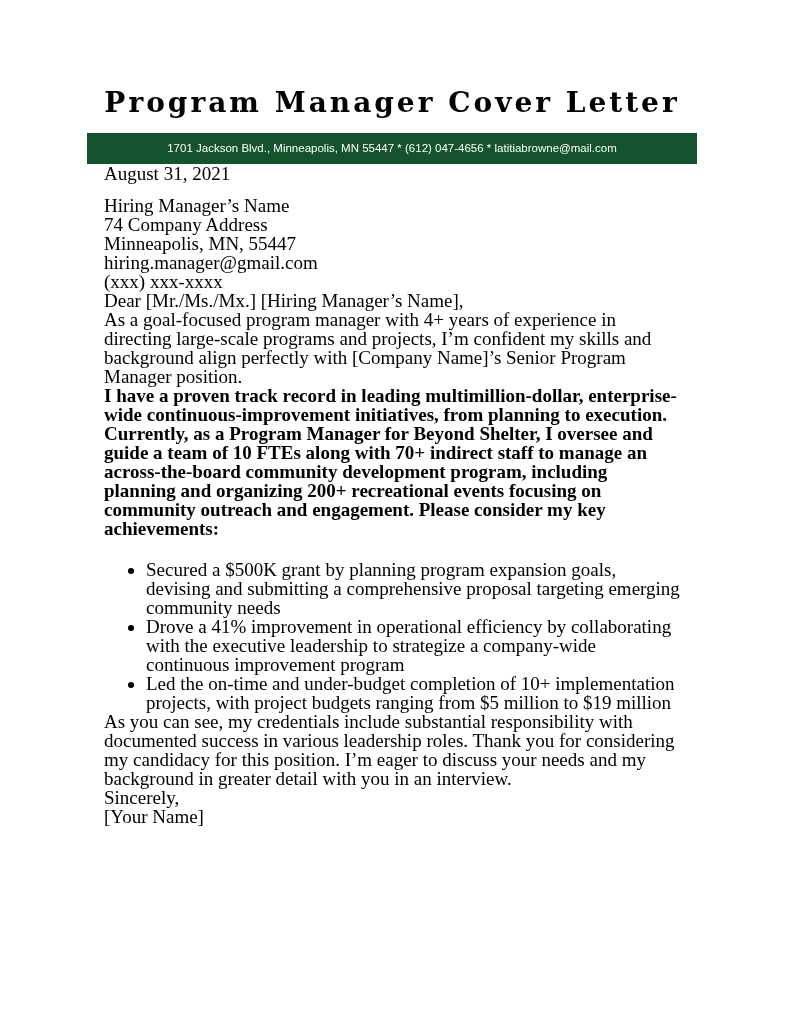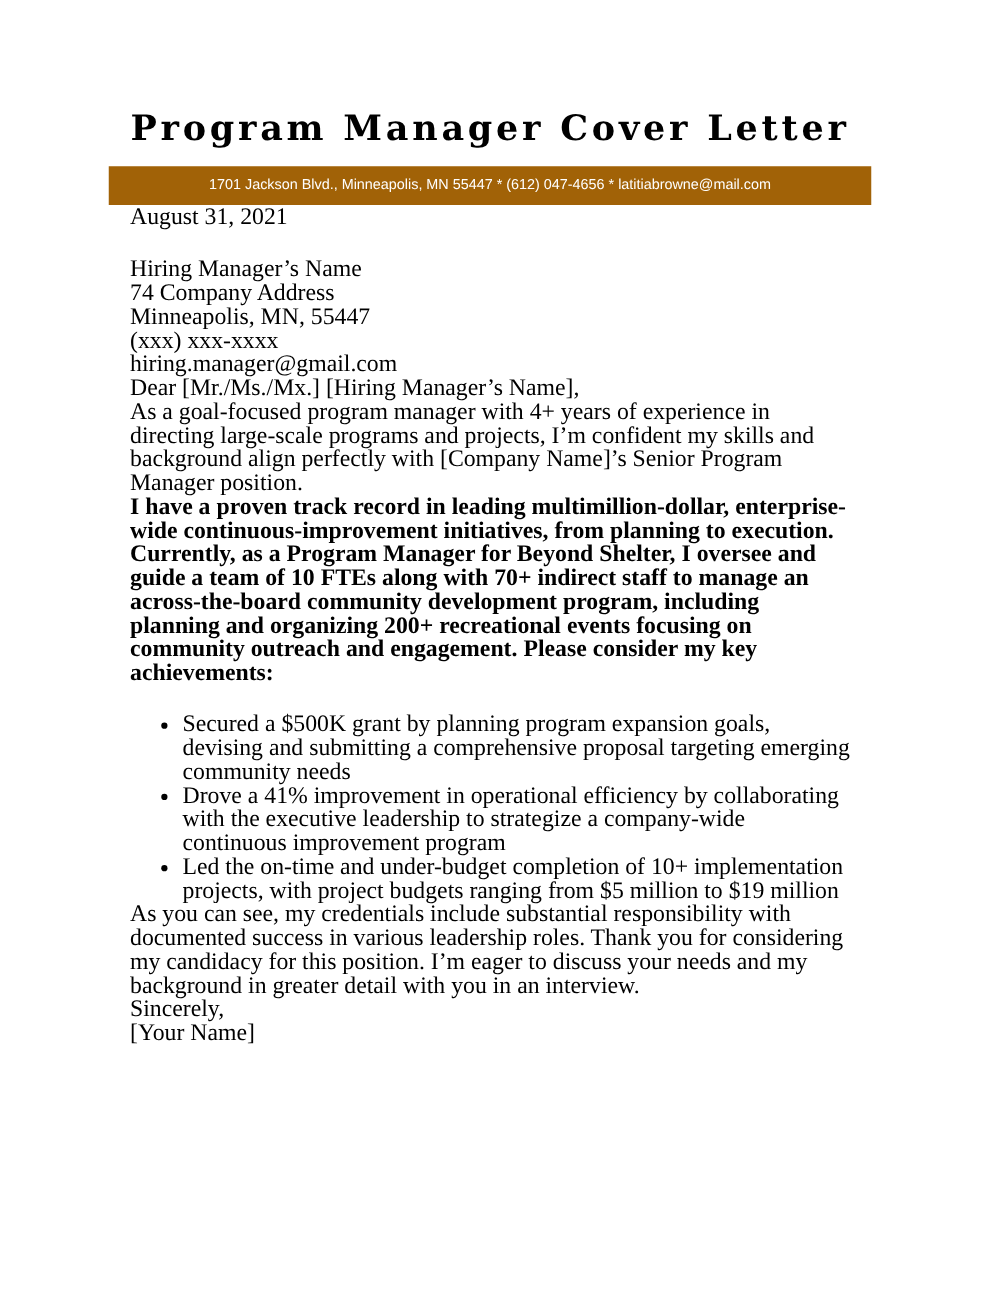--- a/index.html
+++ b/index.html
@@ -23,37 +23,37 @@
     text-align: center;
     font-family: "DejaVu Serif", serif;
     font-weight: 700;
     font-size: 28px;
     line-height: 34px;
     letter-spacing: 3px;
     color: #000000;
   }
   .contact-bar {
     margin: 13px 87px 0 87px;
-    background: #a16207;
+    background: #14532d;
     color: #ffffff;
     text-align: center;
     font-family: "Liberation Sans", sans-serif;
     font-size: 11.5px;
     line-height: 15px;
     padding: 8px 4px;
     box-sizing: border-box;
   }
   .letter-body {
     margin: 0 104px;
     font-size: 19px;
     line-height: 19px;
   }
   .letter-body p { margin: 0; }
   .date          { margin-top: 24px; }
-  .recipient     { margin-top: 23px; }
+  .recipient     { margin-top: 13px; }
   .salutation    { margin-top: 18px; }
   .para-intro    { margin-top: 23px; }
   .para-body     { margin-top: 19px; font-weight: bold; }
   .achievements  {
     margin: 22px 0 0 0;
     padding-left: 42px;
     list-style: disc;
   }
   .achievements li { margin: 0; padding: 0; }
   .para-closing  { margin-top: 21px; }
@@ -72,22 +72,22 @@
   </div>
 
   <div class="letter-body">
 
     <p class="date">August 31, 2021</p>
 
     <div class="recipient">
       <div>Hiring Manager’s Name</div>
       <div>74 Company Address</div>
       <div>Minneapolis, MN, 55447</div>
+      <div>hiring.manager@gmail.com</div>
       <div>(xxx) xxx-xxxx</div>
-      <div>hiring.manager@gmail.com</div>
     </div>
 
     <p class="salutation">Dear [Mr./Ms./Mx.] [Hiring Manager’s Name],</p>
 
     <p class="para-intro">As a goal-focused program manager with 4+ years of experience in directing large-scale programs and projects, I’m confident my skills and background align perfectly with [Company Name]’s Senior Program Manager position.</p>
 
     <p class="para-body">I have a proven track record in leading multimillion-dollar, enterprise-wide continuous-improvement initiatives, from planning to execution. Currently, as a Program Manager for Beyond Shelter, I oversee and guide a team of 10 FTEs along with 70+ indirect staff to manage an across-the-board community development program, including planning and organizing 200+ recreational events focusing on community outreach and engagement. Please consider my key achievements:</p>
 
     <ul class="achievements">
       <li>Secured a $500K grant by planning program expansion goals, devising and submitting a comprehensive proposal targeting emerging community needs</li>

